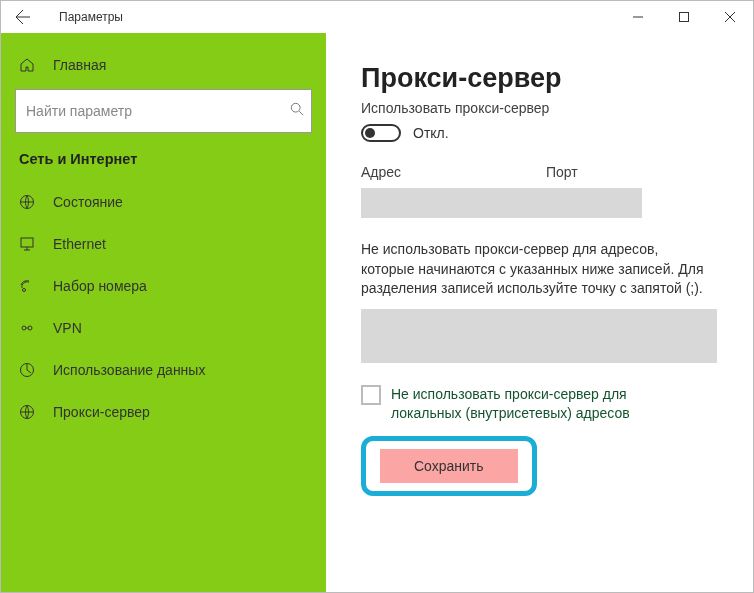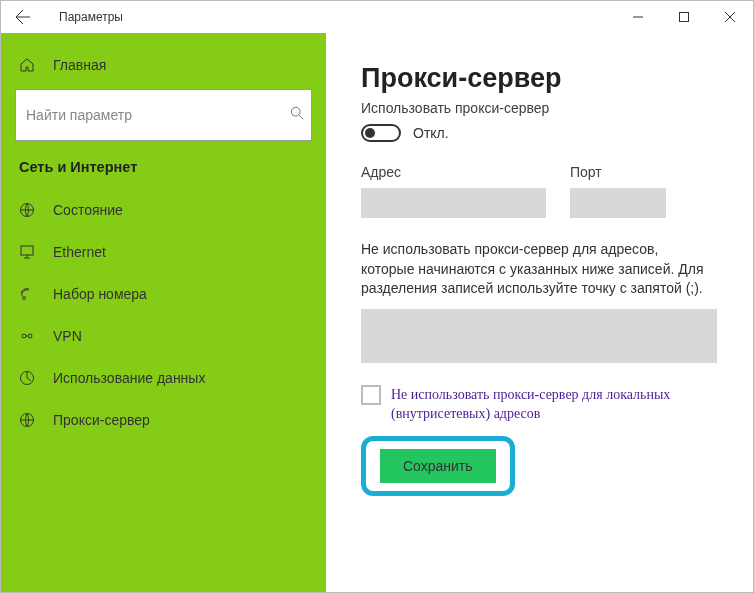--- a/index.html
+++ b/index.html
@@ -75,21 +75,21 @@
     }
     .home-row span.lbl, .side-item span.lbl {
       margin-left: 18px;
     }
     .search-wrap {
       margin: 6px 14px 18px 14px;
       position: relative;
     }
     .search-input {
       width: 100%;
-      height: 52px;
+      height: 44px;
       border: 1px solid #999;
       background: #fff;
       padding: 0 34px 0 10px;
       font-size: 14px;
       font-style: normal;
       color: #333;
       outline: none;
     }
     .search-input::placeholder {
       color: #888;
@@ -161,21 +161,20 @@
       left: 2px;
       top: 2px;
     }
     .toggle-text {
       margin-left: 12px;
       font-size: 14px;
       color: #333;
     }
     .inputs-row {
       display: flex;
-      gap: 24px;
       margin-bottom: 22px;
     }
     .input-col {
       display: flex;
       flex-direction: column;
     }
     .text-field {
       height: 30px;
       border: none;
       background: #d8d8d8;
@@ -209,35 +208,34 @@
     }
     .checkbox {
       width: 20px;
       height: 20px;
       border: 2px solid #bbb;
       background: #fff;
       flex-shrink: 0;
     }
     .checkbox-label {
       font-size: 14px;
-      color: #4c1d95;
+      color: #14532d;
       line-height: 1.4;
       max-width: 310px;
-      font-family: Liberation Serif, serif;
     }
     .save-wrap {
       display: inline-block;
       border: 5px solid #1aaed6;
       border-radius: 12px;
       padding: 8px 14px;
     }
     .save-button {
-      background: #22c55e;
+      background: #fca5a5;
       border: none;
-      padding: 9px 23px;
+      padding: 9px 34px;
       font-size: 14px;
       color: #333;
       cursor: pointer;
     }
   </style>
 </head>
 <body>
 
 <div class="titlebar">
   <div class="back-arrow">

